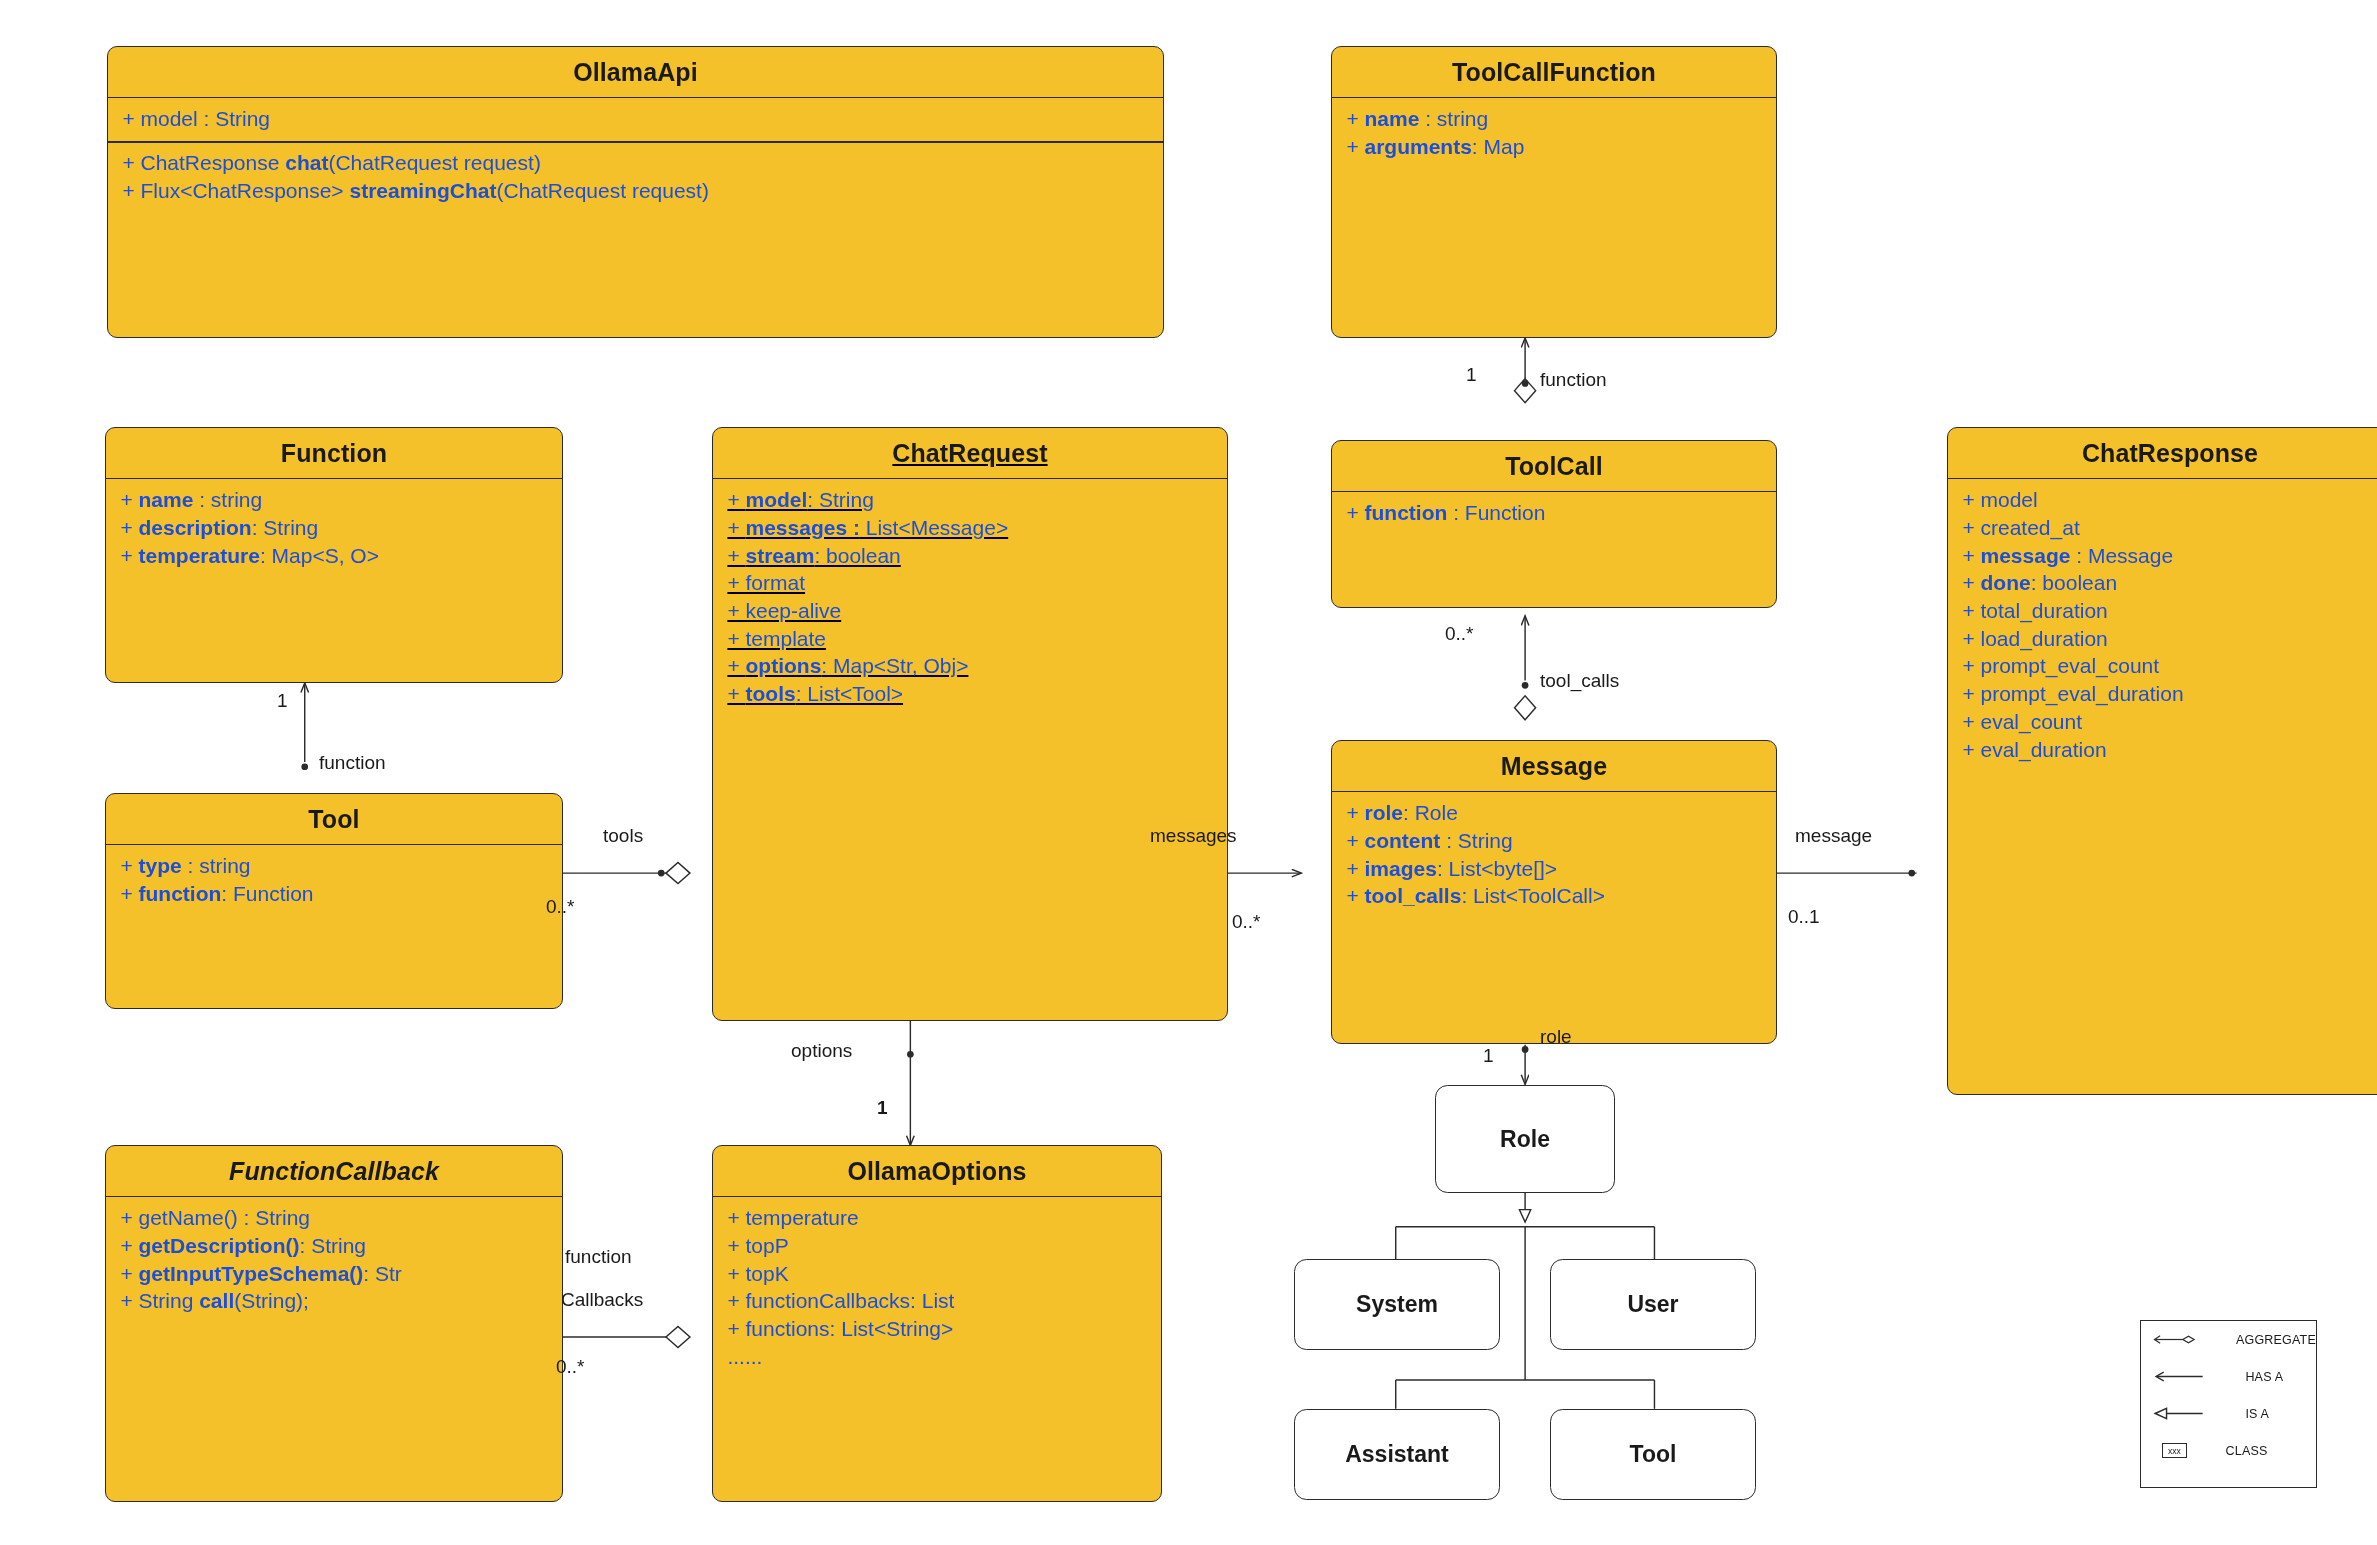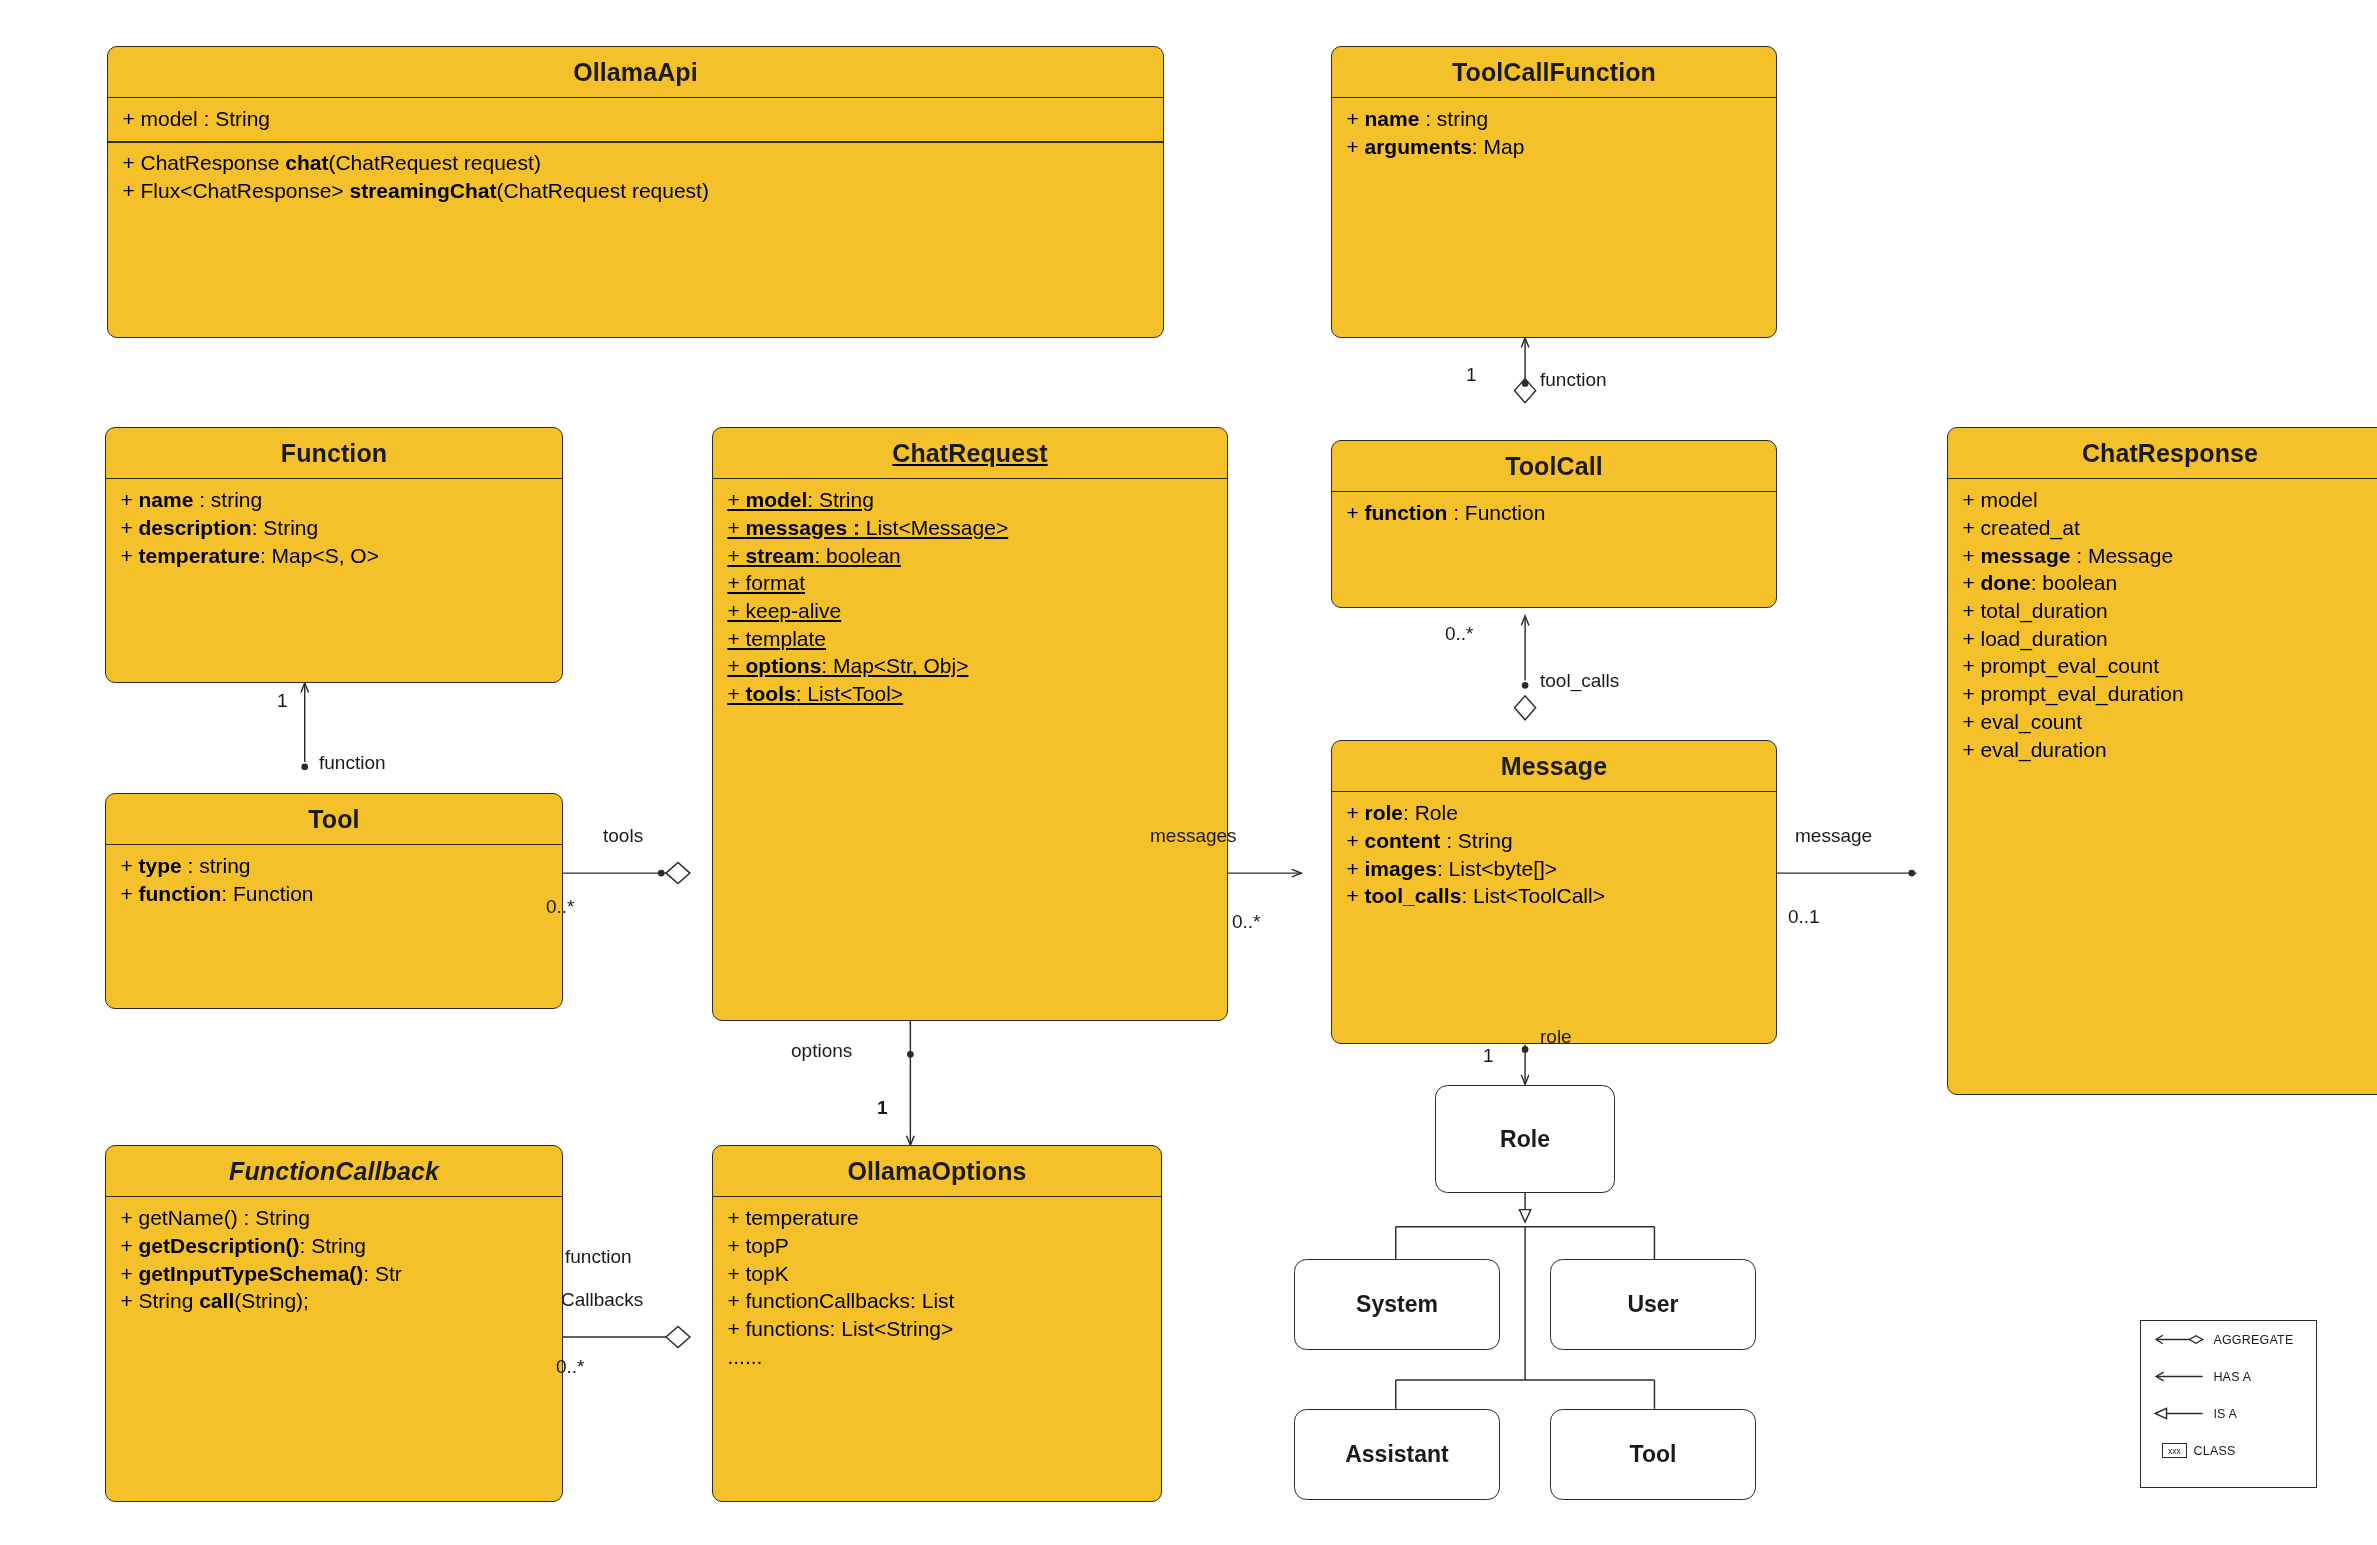--- a/index.html
+++ b/index.html
@@ -40,21 +40,21 @@
   .divider {
     height: 1.4px;
     background: #2b2b2b;
     width: 100%;
   }
   .uml-section {
     padding: 6.7px 14.4px 8.6px 14.4px;
   }
   .uml-row {
     font-size: 21px;
-    color: #000000;
+    color: #1d4ed8;
     line-height: 1.32;
     white-space: nowrap;
   }
   .uml-row b {
     font-weight: bold;
   }
   .small-class {
     position: absolute;
     background: #ffffff;
     border: 1.4px solid #2b2b2b;
@@ -80,20 +80,21 @@
     position: absolute;
     border: 1.4px solid #2b2b2b;
     background: #ffffff;
     box-sizing: border-box;
   }
   .legend-row {
     display: flex;
     align-items: center;
     height: 37px;
     padding-left: 6.7px;
+    gap: 32px;
   }
   .legend-label {
     font-size: 12.5px;
     color: #1a1a1a;
     margin-left: 7.7px;
     letter-spacing: 0.2px;
   }
   .legend-box {
     border: 1px solid #2b2b2b;
     font-size: 8.6px;

